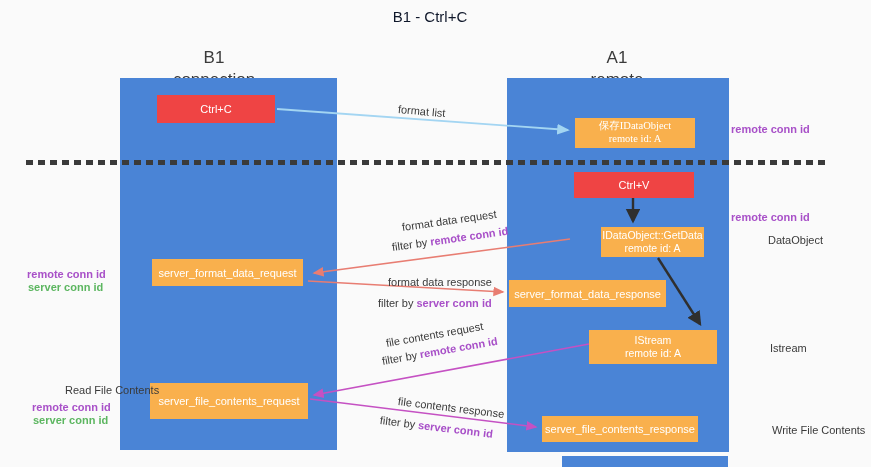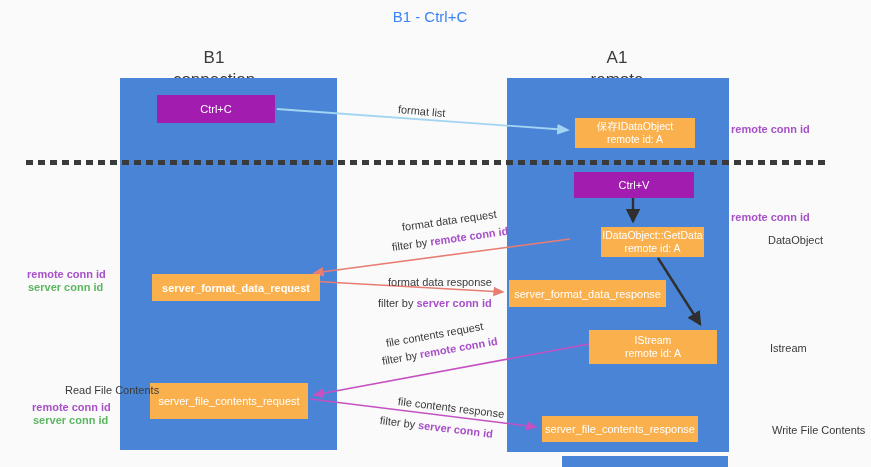--- a/index.html
+++ b/index.html
@@ -4,33 +4,33 @@
 <style>
   html,body{margin:0;padding:0;}
   body{
     width:871px;height:467px;position:relative;overflow:hidden;
     background:#fafafa;
     font-family:"Liberation Sans", sans-serif;
     color:#3a3a3a;
   }
   .diagram-title{
     position:absolute;left:330px;top:6px;width:200px;
-    text-align:center;font-size:15px;line-height:1.4;color:#3b82f6;
+    text-align:center;font-size:15px;line-height:1.4;color:#0f172a;
   }
   .lifeline-header{
     position:absolute;top:47px;width:100px;text-align:center;
     font-size:17px;line-height:1.3;color:#3a3a3a;
   }
   .lifeline{position:absolute;background:#4a84d6;}
   .node{
     position:absolute;display:flex;align-items:center;justify-content:center;
     color:#fff;font-size:11px;text-align:center;white-space:nowrap;
   }
   .node.two-line{flex-direction:column;line-height:1.2;font-size:10.5px;}
-  .green{background:#a21caf;}
+  .green{background:#ef4444;}
   .orange{background:#f9b04d;}
   .divider{
     position:absolute;left:26px;top:160px;width:804px;height:5px;
     background:repeating-linear-gradient(to right,#3a3a3a 0 7px,transparent 7px 12px);
   }
   .arrow-label{
     position:absolute;font-size:11px;color:#3a3a3a;white-space:nowrap;
     transform-origin:left center;
   }
   .kw-purple{color:#a850c8;font-weight:bold;margin-left:3px;}
@@ -81,33 +81,33 @@
   <line x1="633" y1="198" x2="633" y2="221" stroke="#2f2f2f" stroke-width="2.4" marker-end="url(#mBlack)"></line>
   <line x1="658" y1="258" x2="700" y2="324" stroke="#2f2f2f" stroke-width="2.4" marker-end="url(#mBlack)"></line>
   <line x1="570" y1="239" x2="314" y2="273" stroke="#e87d72" stroke-width="1.6" marker-end="url(#mSalmon)"></line>
   <line x1="308" y1="281" x2="503" y2="292" stroke="#e87d72" stroke-width="1.6" marker-end="url(#mSalmon)"></line>
   <line x1="589" y1="344" x2="314" y2="395" stroke="#c551c3" stroke-width="1.6" marker-end="url(#mMagenta)"></line>
   <line x1="310" y1="399" x2="536" y2="427" stroke="#c551c3" stroke-width="1.6" marker-end="url(#mMagenta)"></line>
 </svg>
 
 <div class="node green" style="left:157px;top:95px;width:118px;height:28px;">Ctrl+C</div>
 
-<div class="node orange two-line" style="left:575px;top:118px;width:120px;height:30px;">
+<div class="node orange two-line" style="left:575px;top:118px;width:120px;height:30px;font-family:Liberation Serif, serif;">
   <div>保存IDataObject</div>
   <div>remote id: A</div>
 </div>
 
 <div class="node green" style="left:574px;top:172px;width:120px;height:26px;">Ctrl+V</div>
 
 <div class="node orange two-line" style="left:601px;top:227px;width:103px;height:30px;">
   <div>IDataObject::GetData</div>
   <div>remote id: A</div>
 </div>
 
-<div class="node orange" style="left:152px;top:274px;width:168px;height:27px;font-weight:bold;">server_format_data_request</div>
+<div class="node orange" style="left:152px;top:259px;width:151px;height:27px;">server_format_data_request</div>
 
 <div class="node orange" style="left:509px;top:280px;width:157px;height:27px;">server_format_data_response</div>
 
 <div class="node orange two-line" style="left:589px;top:330px;width:128px;height:34px;">
   <div>IStream</div>
   <div>remote id: A</div>
 </div>
 
 <div class="node orange" style="left:150px;top:383px;width:158px;height:36px;">server_file_contents_request</div>
 

